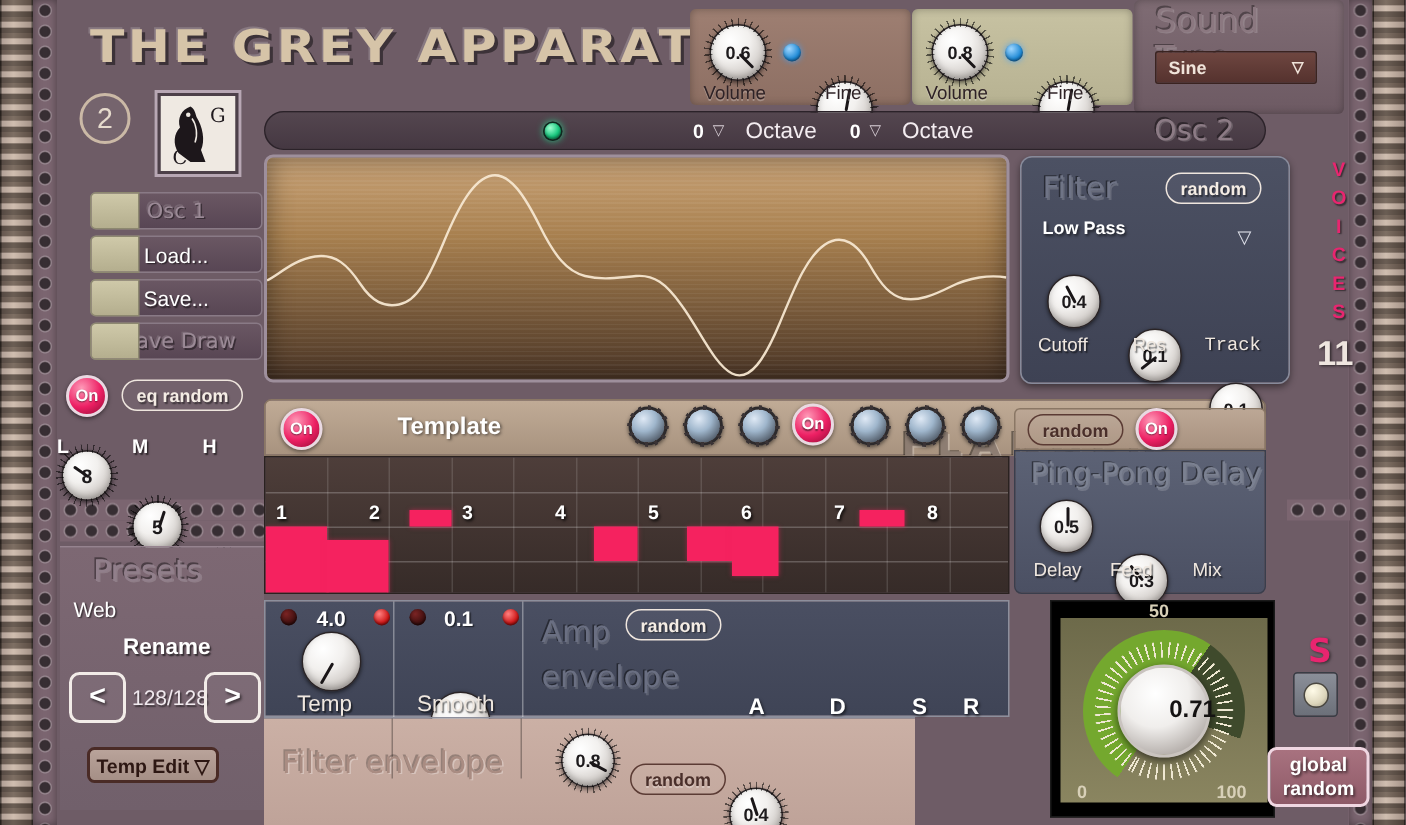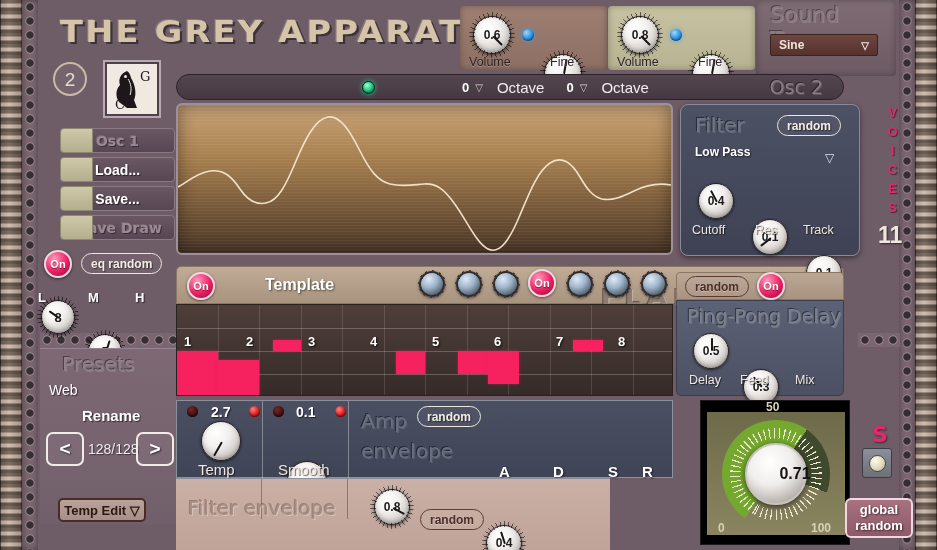--- a/index.html
+++ b/index.html
@@ -147,21 +147,21 @@
     content:""; position:absolute; inset:0;
     background:repeating-linear-gradient(0deg, rgba(255,255,255,.05) 0 1px, rgba(0,0,0,0) 1px 3px);
   }
 
   
   .lbtn {
     position:absolute; left:60px; height:25px; width:115px;
     background:linear-gradient(180deg,#6a5763,#584654);
     border:1px solid #897a86; border-radius:4px;
     display:flex; align-items:center; justify-content:center;
-    color:#fff; font-size:14px; font-weight:bold;
+    color:#fff; font-size:14px; font-weight:normal;
     text-shadow:1px 1px 1px rgba(0,0,0,.6);
   }
   .lbtn .tab {
     position:absolute; left:-1px; top:-1px; width:33px; height:25px;
     background:linear-gradient(180deg,#cfc9a9,#b4ae8e);
     border:1px solid #8d8870; border-radius:4px 0 0 4px;
   }
   .lbtn.ghost { color:#9b8a96; text-shadow:1px 1px 0 rgba(0,0,0,.4), -1px -1px 0 rgba(255,255,255,.12); font-family:"DejaVu Sans",sans-serif; }
 
   
@@ -182,21 +182,21 @@
     background:rgba(255,255,255,.04);
     text-shadow:1px 1px 1px rgba(0,0,0,.5);
   }
   .pill.dark { border-color:#5b3b34; color:#4a2f2a; text-shadow:0 1px 0 rgba(255,255,255,.3); }
 
   
   .eq-lbl { position:absolute; font-size:13px; font-weight:bold; color:#fff; text-shadow:1px 1px 1px rgba(0,0,0,.6); }
 
   
   .presets-block {
-    position:absolute; left:40px; top:348px; width:136px; height:176px;
+    position:absolute; left:40px; top:364px; width:136px; height:176px;
     background:linear-gradient(180deg,#7d6873,#71606b);
     border-top:1px solid #96838f;
   }
   .presets-title {
     position:absolute; left:22px; top:3px; font-size:20px; color:#917f8b;
     text-shadow:1px 1px 0 rgba(255,255,255,.15), -1px -1px 0 rgba(0,0,0,.4);
     font-family:"DejaVu Sans", sans-serif;
   }
   .nav-sq {
     position:absolute; width:38px; height:34px; border-radius:7px;
@@ -600,21 +600,21 @@
     <div class="knob" style="left:71px;top:78px;width:36px;height:36px;font-size:12px;">
       <span>0.1</span>
       <div class="pointer" style="height:13px;left:17px;top:5px;transform:rotate(-128deg);"></div>
     </div>
     <div class="knob-lbl" style="left:74px;top:118px;">Res</div>
 
     <div class="knob" style="left:125px;top:78px;width:36px;height:36px;font-size:12px;">
       <span>0.1</span>
       <div class="pointer" style="height:13px;left:17px;top:5px;transform:rotate(-128deg);"></div>
     </div>
-    <div class="knob-lbl" style="left:122px;top:118px;">Track</div>
+    <div class="knob-lbl" style="left:122px;top:118px;font-family:Liberation Mono, monospace;">Track</div>
   </div>
 
   <div class="delay-head">
     <div class="pill dark" style="left:8px;top:3px;">
       <span>random</span>
     </div>
     <div class="on-btn" style="left:80px;top:-1px;">
       <span>On</span>
     </div>
   </div>
@@ -637,21 +637,21 @@
       <div class="pointer" style="height:13px;left:17px;top:4px;transform:rotate(0deg);"></div>
     </div>
     <div class="knob-lbl" style="left:118px;top:72px;">Mix</div>
   </div>
 
   <div class="amp-panel">
     <div class="vsep" style="left:85px;top:0;height:78px;"></div>
     <div class="vsep" style="left:171px;top:0;height:78px;"></div>
 
     <div class="led-red-dk" style="left:10px;top:5px;"></div>
-    <div style="position:absolute;left:34px;top:3px;font-size:14px;font-weight:bold;color:#fff;text-shadow:1px 1px 1px rgba(0,0,0,.6);">2.7</div>
+    <div style="position:absolute;left:34px;top:3px;font-size:14px;font-weight:bold;color:#fff;text-shadow:1px 1px 1px rgba(0,0,0,.6);">4.0</div>
     <div class="led-red-sm" style="left:72px;top:5px;"></div>
     <div class="knob" style="left:24px;top:20px;width:40px;height:40px;">
       <div class="pointer" style="height:16px;left:19px;top:4px;transform:rotate(-150deg);"></div>
     </div>
     <div class="knob-lbl" style="left:21px;top:60px;font-size:15px;">Temp</div>
 
     <div class="led-red-dk" style="left:96px;top:5px;"></div>
     <div style="position:absolute;left:119px;top:3px;font-size:14px;font-weight:bold;color:#fff;text-shadow:1px 1px 1px rgba(0,0,0,.6);">0.1</div>
     <div class="led-red-sm" style="left:158px;top:5px;"></div>
     <div class="knob" style="left:110px;top:20px;width:40px;height:40px;">

